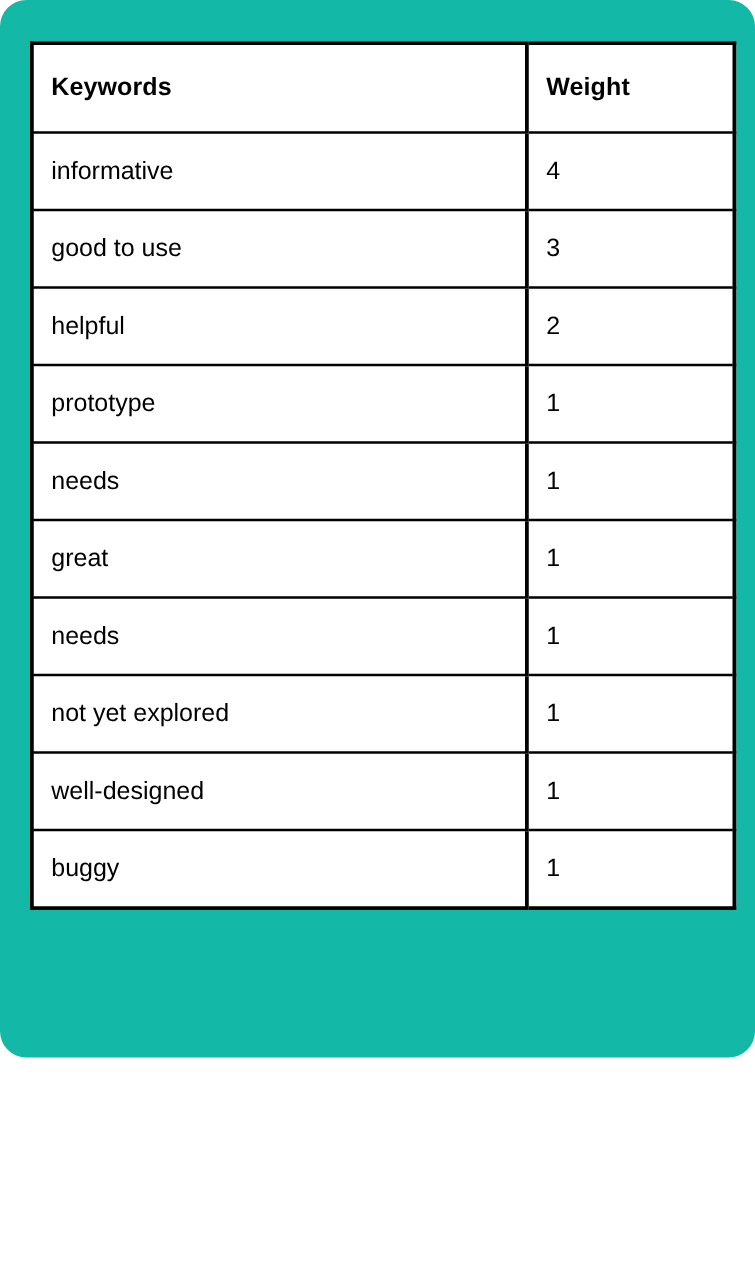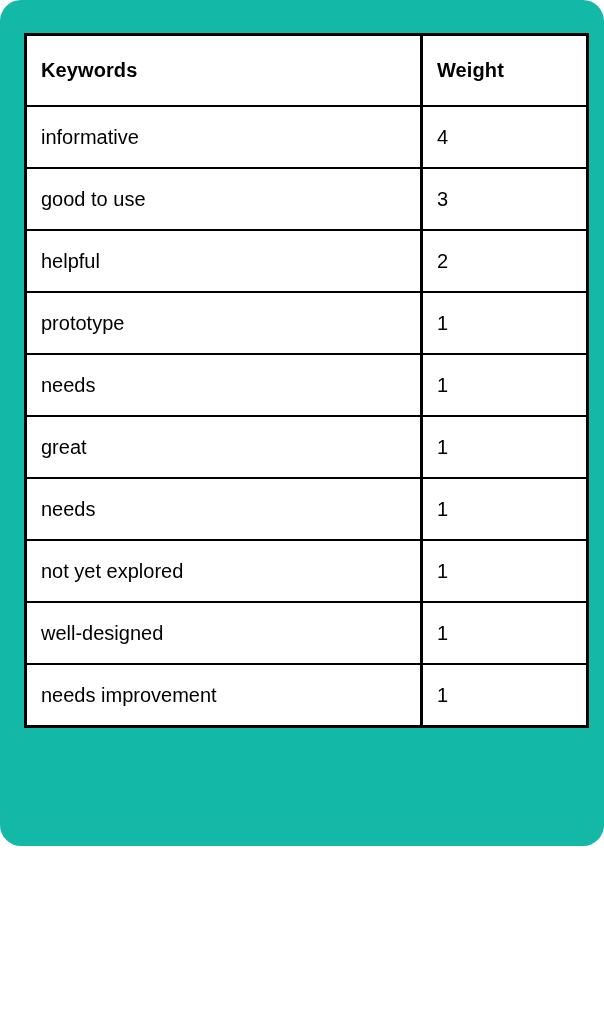--- a/index.html
+++ b/index.html
@@ -115,18 +115,18 @@
       </tr>
       <tr>
         <td class="cell-keyword">not yet explored</td>
         <td class="cell-weight">1</td>
       </tr>
       <tr>
         <td class="cell-keyword">well-designed</td>
         <td class="cell-weight">1</td>
       </tr>
       <tr>
-        <td class="cell-keyword">needs improvement</td>
+        <td class="cell-keyword">buggy</td>
         <td class="cell-weight">1</td>
       </tr>
     </tbody>
   </table>
 </div>
 
 </body></html>

